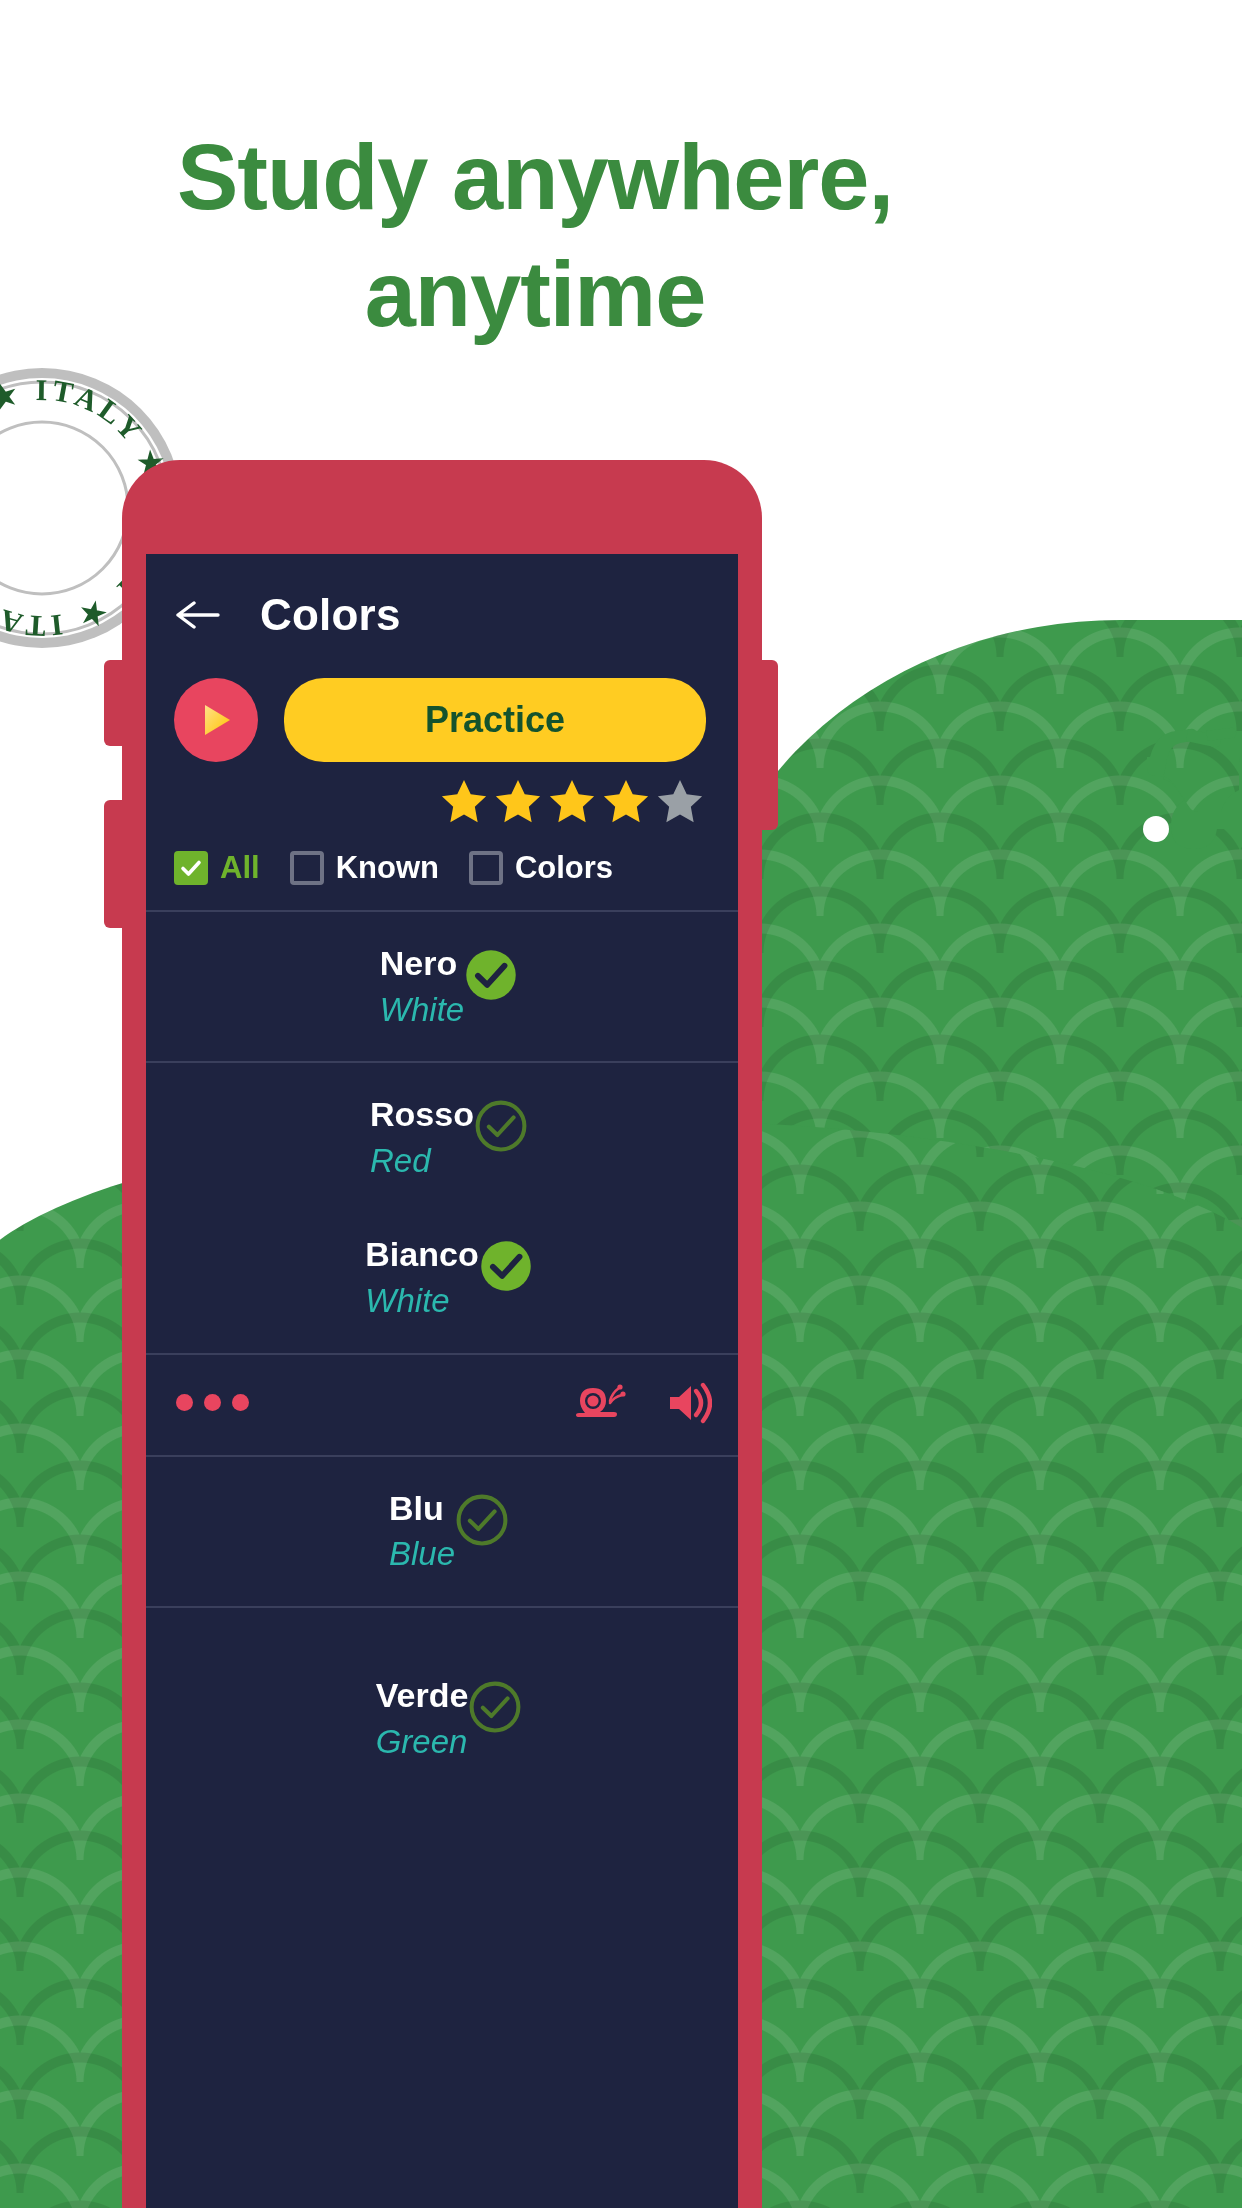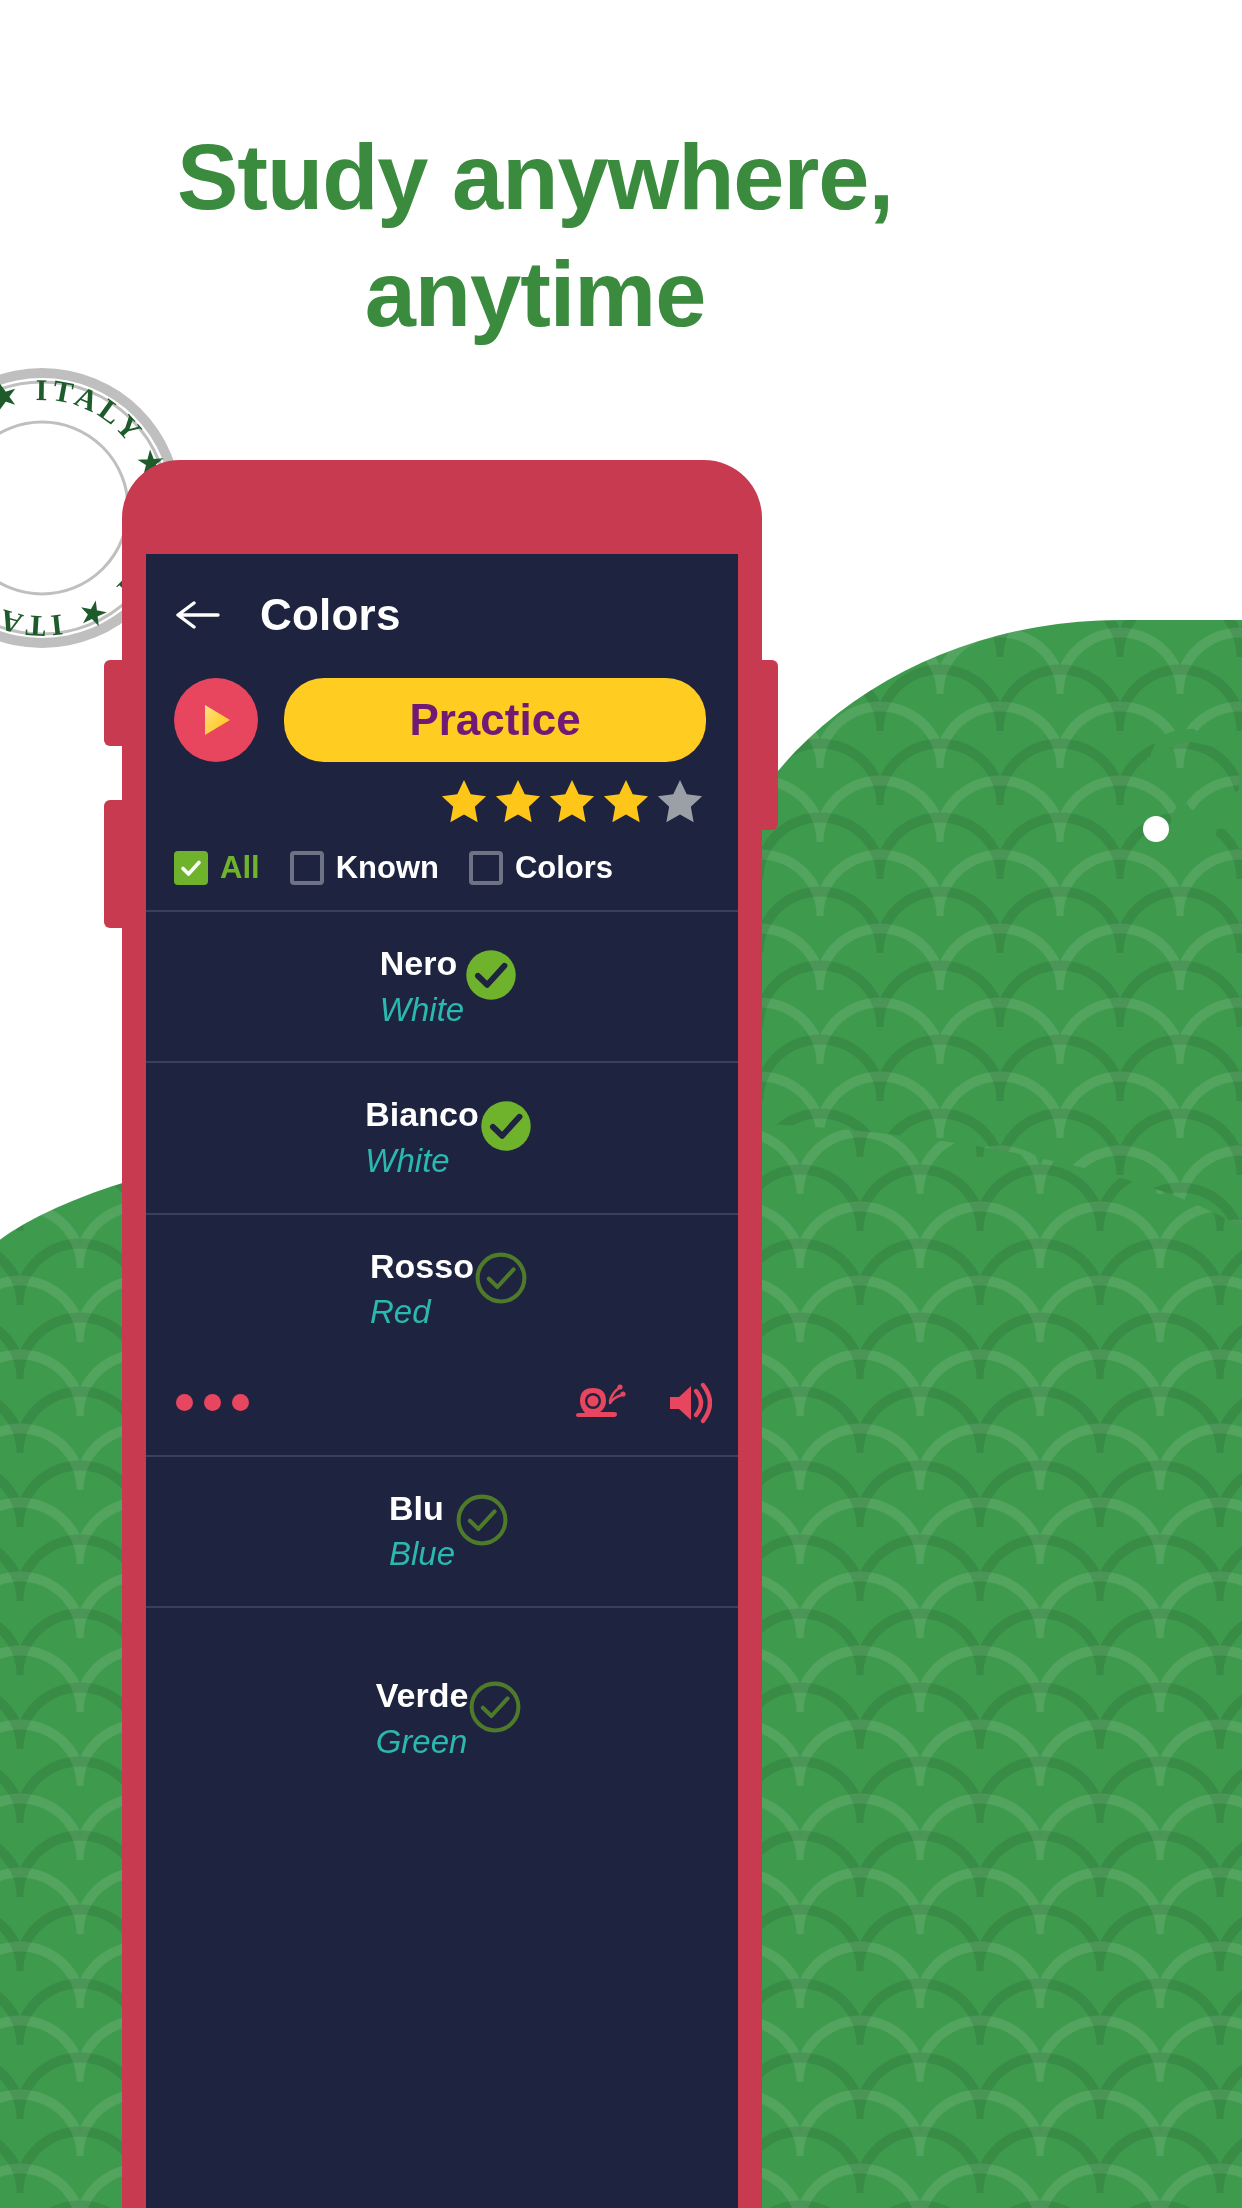--- a/index.html
+++ b/index.html
@@ -156,22 +156,22 @@
     flex: 0 0 auto;
     cursor: pointer;
   }
   .practice-btn {
     flex: 1;
     margin-left: 26px;
     height: 84px;
     background: #FFCC22;
     border-radius: 40px;
     display: flex; align-items: center; justify-content: center;
-    color: #701a75;
-    font-size: 44px;
+    color: #14532d;
+    font-size: 36px;
     font-weight: 600;
     cursor: pointer;
     border: none;
     font-family: "Liberation Sans", sans-serif;
   }
 
   
   .stars {
     display: flex;
     justify-content: flex-end;
@@ -375,39 +375,39 @@
           <div class="row-texts">
             <span class="term">Nero</span>
             <span class="translation">White</span>
           </div>
           <svg class="check-circle" viewBox="0 0 24 24">
             <circle cx="12" cy="12" r="11" fill="#6FB32C"></circle>
             <path d="M6.2 12.4 L10.3 16.4 L18 7.9" stroke="#1E2340" stroke-width="2.6" fill="none" stroke-linecap="round" stroke-linejoin="round"></path>
           </svg>
         </div>
 
+        <div class="row" style="border-bottom:none; padding-bottom:10px;">
+          <div class="row-texts">
+            <span class="term">Rosso</span>
+            <span class="translation">Red</span>
+          </div>
+          <svg class="check-circle" viewBox="0 0 24 24">
+            <circle cx="12" cy="12" r="10.4" fill="none" stroke="#4E7A2A" stroke-width="1.8"></circle>
+            <path d="M6.6 12.3 L10.4 16 L17.6 8.2" stroke="#4E7A2A" stroke-width="1.8" fill="none" stroke-linecap="round" stroke-linejoin="round"></path>
+          </svg>
+        </div>
+
         <div class="row">
           <div class="row-texts">
             <span class="term">Bianco</span>
             <span class="translation">White</span>
           </div>
           <svg class="check-circle" viewBox="0 0 24 24">
             <circle cx="12" cy="12" r="11" fill="#6FB32C"></circle>
             <path d="M6.2 12.4 L10.3 16.4 L18 7.9" stroke="#1E2340" stroke-width="2.6" fill="none" stroke-linecap="round" stroke-linejoin="round"></path>
-          </svg>
-        </div>
-
-        <div class="row" style="border-bottom:none; padding-bottom:10px;">
-          <div class="row-texts">
-            <span class="term">Rosso</span>
-            <span class="translation">Red</span>
-          </div>
-          <svg class="check-circle" viewBox="0 0 24 24">
-            <circle cx="12" cy="12" r="10.4" fill="none" stroke="#4E7A2A" stroke-width="1.8"></circle>
-            <path d="M6.6 12.3 L10.4 16 L17.6 8.2" stroke="#4E7A2A" stroke-width="1.8" fill="none" stroke-linecap="round" stroke-linejoin="round"></path>
           </svg>
         </div>
 
         <div class="subrow">
           <div class="dots">
             <span class="dot"></span>
             <span class="dot"></span>
             <span class="dot"></span>
           </div>
           <div class="subrow-icons">

